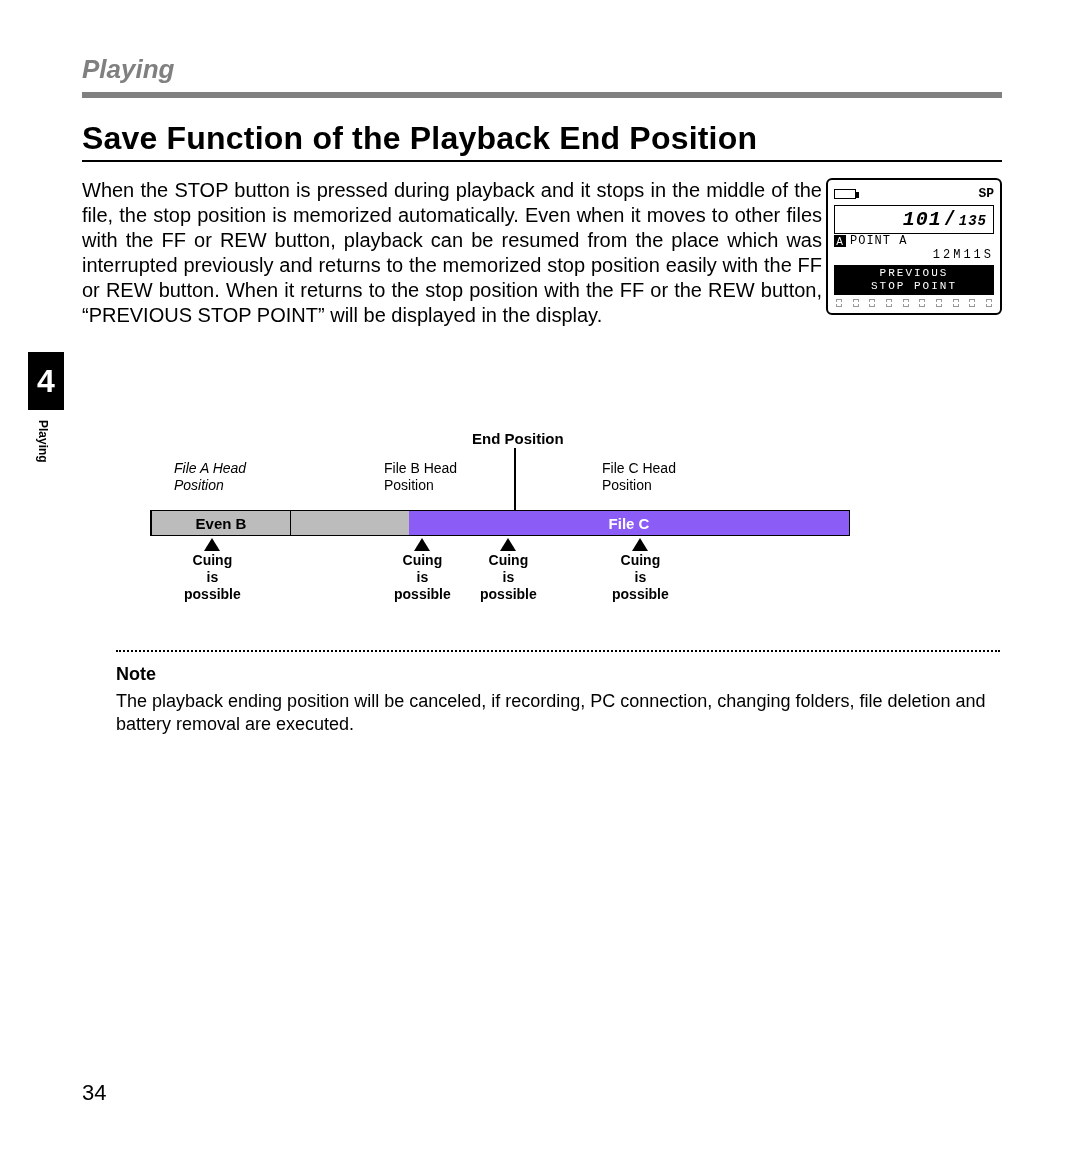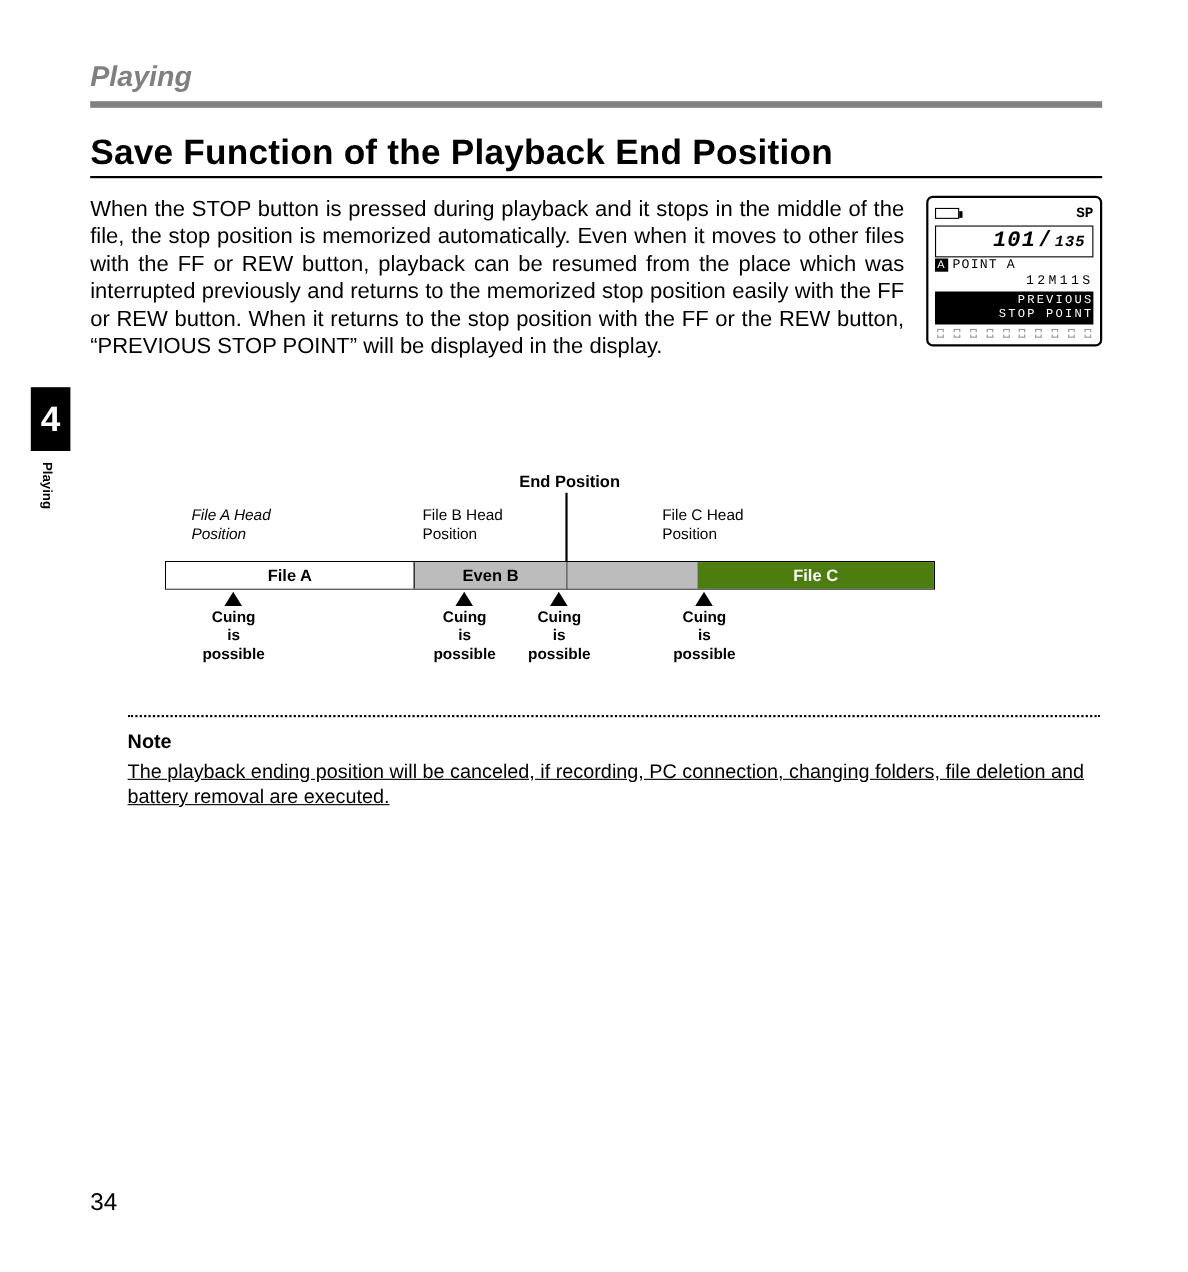--- a/index.html
+++ b/index.html
@@ -12,64 +12,64 @@
   .title { position: absolute; left: 82px; top: 120px; font-size: 32px; font-weight: bold; letter-spacing: 0.2px; }
   .title-rule { position: absolute; left: 82px; top: 160px; width: 920px; height: 2px; background: #000; }
 
   .body1 { position: absolute; left: 82px; top: 178px; width: 740px; font-size: 20px; line-height: 25px; text-align: justify; }
   .body2 { position: absolute; left: 82px; top: 340px; width: 920px; font-size: 20px; line-height: 25px; }
 
   .chapter-tab { position: absolute; left: 28px; top: 352px; width: 36px; height: 58px; background: #000; color: #fff; text-align: center; font-size: 32px; font-weight: bold; line-height: 58px; }
   .chapter-side { position: absolute; left: 36px; top: 420px; font-size: 12px; font-weight: bold; writing-mode: vertical-rl; text-orientation: mixed; }
 
   
-  .device { position: absolute; right: 78px; top: 178px; width: 160px; border: 2px solid #000; border-radius: 6px; padding: 6px; font-family: "Courier New", monospace; }
+  .device { position: absolute; right: 78px; top: 178px; width: 176px; border: 2px solid #000; border-radius: 6px; padding: 6px; font-family: "Courier New", monospace; }
   .dev-row1 { display: flex; justify-content: space-between; align-items: center; font-size: 11px; font-weight: bold; }
   .dev-battery { border: 1.5px solid #000; width: 22px; height: 10px; position: relative; }
   .dev-battery::after { content: ""; position: absolute; right: -4px; top: 2px; width: 3px; height: 6px; background: #000; }
   .dev-sp { font-size: 13px; }
   .dev-counter { border: 1.5px solid #000; margin: 4px 0 0 0; padding: 2px 6px; font-size: 20px; font-weight: bold; letter-spacing: 1px; display: flex; justify-content: flex-end; align-items: baseline; font-style: italic; }
   .dev-counter .sep { font-style: normal; margin: 0 2px; }
   .dev-counter .small { font-size: 14px; }
   .dev-folder { display: flex; align-items: center; gap: 4px; font-size: 12px; letter-spacing: 1px; }
   .dev-folder .fbox { width: 12px; height: 12px; background: #000; color: #fff; font-size: 10px; display: inline-flex; align-items: center; justify-content: center; font-family: Arial; }
   .dev-time { text-align: right; font-size: 12px; letter-spacing: 3px; }
-  .dev-prev { background: #000; color: #fff; text-align: right; font-size: 11px; letter-spacing: 2px; padding: 2px 0; margin-top: 3px; line-height: 13px; }
+  .dev-prev { background: #000; color: #fff; text-align: center; font-size: 11px; letter-spacing: 2px; padding: 2px 0; margin-top: 3px; line-height: 13px; }
   .dev-dots { display: flex; justify-content: space-between; margin-top: 4px; padding: 0 2px; }
   .dev-dots span { width: 6px; height: 8px; border: 1px dashed #999; }
 
   
   .diagram { position: absolute; left: 150px; top: 430px; width: 740px; }
   .endpos-label { position: absolute; left: 322px; top: 0; font-size: 15px; font-weight: bold; }
   .endpos-line { position: absolute; left: 364px; top: 18px; width: 1.5px; height: 62px; background: #000; }
   .filehead { position: absolute; top: 30px; font-size: 14px; white-space: pre; line-height: 17px; }
   .filehead.a { left: 24px; font-style: italic; }
   .filehead.b { left: 234px; }
   .filehead.c { left: 452px; }
   .bar { position: absolute; top: 80px; height: 26px; width: 700px; display: flex; border: 1px solid #000; }
   .seg { display: flex; align-items: center; justify-content: center; font-size: 15px; font-weight: bold; }
   .seg.a { width: 225px; background: #fff; }
   .seg.b1 { width: 139px; background: #bcbcbc; border-left: 1px solid #000; }
   .seg.sep { width: 1px; background: #000; }
   .seg.b2 { width: 118px; background: #bcbcbc; }
-  .seg.c { flex: 1; background: #4d7c0f; color: #fff; }
+  .seg.c { flex: 1; background: #8b5cf6; color: #fff; }
   .tri { position: absolute; top: 108px; width: 0; height: 0; border-left: 8px solid transparent; border-right: 8px solid transparent; border-bottom: 13px solid #000; }
   .tri.t1 { left: 54px; }
   .tri.t2 { left: 264px; }
   .tri.t3 { left: 350px; }
   .tri.t4 { left: 482px; }
   .cuing { position: absolute; top: 122px; font-size: 14px; font-weight: bold; text-align: center; white-space: pre; line-height: 17px; }
   .cuing.c1 { left: 34px; }
   .cuing.c2 { left: 244px; }
   .cuing.c3 { left: 330px; }
   .cuing.c4 { left: 462px; }
 
   .dotted-rule { position: absolute; left: 116px; top: 650px; width: 884px; border-top: 2px dotted #000; }
   .note-title { position: absolute; left: 116px; top: 664px; font-size: 18px; font-weight: bold; text-align: center; }
-  .note-body { position: absolute; left: 116px; top: 690px; width: 884px; font-size: 18px; line-height: 23px; text-decoration: underline; }
+  .note-body { position: absolute; left: 116px; top: 690px; width: 884px; font-size: 18px; line-height: 23px; }
 
   .page-number { position: absolute; left: 82px; bottom: 50px; font-size: 22px; }
 </style>
 </head>
 <body>
 
 <div class="page">
 
   <div class="header-label">Playing</div>
   <div class="header-rule"></div>
@@ -120,21 +120,20 @@
     <div class="endpos-line"></div>
 
     <div class="filehead a">File A Head
 Position</div>
     <div class="filehead b">File B Head
 Position</div>
     <div class="filehead c">File C Head
 Position</div>
 
     <div class="bar">
-      <div class="seg a">File A</div>
       <div class="seg b1">Even B</div>
       <div class="seg sep"></div>
       <div class="seg b2"></div>
       <div class="seg c">File C</div>
     </div>
 
     <div class="tri t1"></div>
     <div class="tri t2"></div>
     <div class="tri t3"></div>
     <div class="tri t4"></div>

